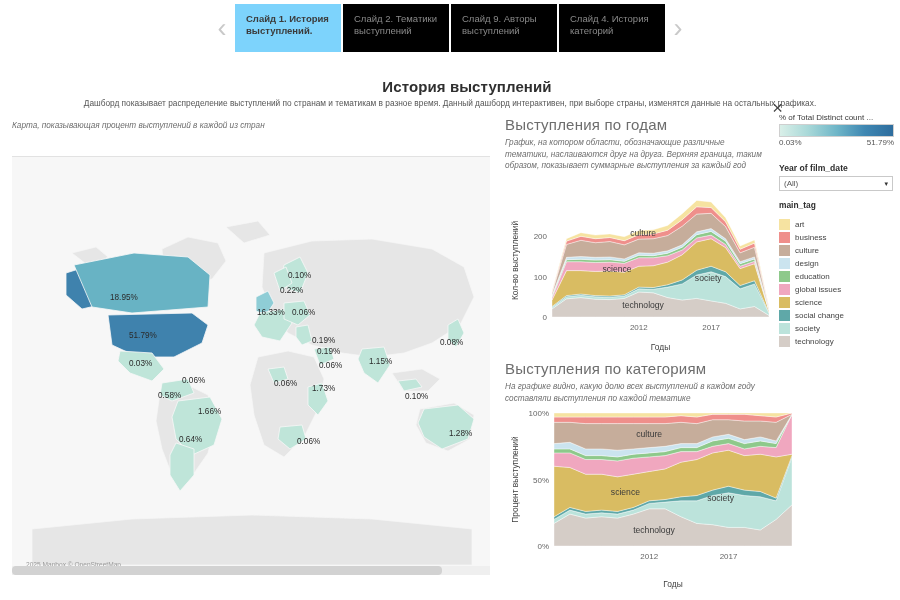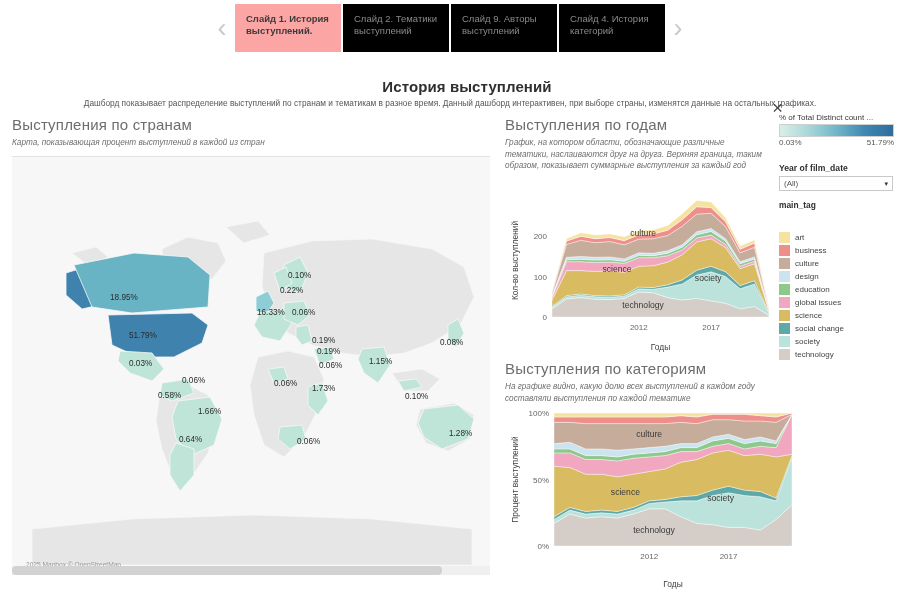--- a/index.html
+++ b/index.html
@@ -21,21 +21,21 @@
   .tab-arrow{
     width:26px; height:46px; display:flex; align-items:center; justify-content:center;
     color:#c9c9c9; font-size:27px; font-weight:300; line-height:1; user-select:none;
   }
   .tabs{ display:flex; gap:2px; }
   .tab{
     width:106px; height:48px; padding:9px 9px 0 11px;
     background:#000000; color:#8a8a8a;
     font-size:9.5px; line-height:12px;
   }
-  .tab.active{ background:#fca5a5; color:#3b3b3b; font-weight:bold; }
+  .tab.active{ background:#7dd3fc; color:#3b3b3b; font-weight:bold; }
 
   
   .dash-title{
     position:absolute; left:0; top:78px; width:900px; text-align:center;
     font-size:15px; font-weight:bold; color:#2f2f2f; letter-spacing:.1px;padding-left:34px;
   }
   .dash-sub{
     position:absolute; left:0; top:98px; width:900px; text-align:center;
     font-size:8.3px; color:#555; font-weight:normal;
   }
@@ -97,21 +97,21 @@
   .filter-box{ position:absolute; left:779px; top:163px; width:114px; }
   .filter-box .flabel{ font-size:8.6px; color:#2f2f2f; font-weight:bold; }
   .filter-sel{
     margin-top:3px; height:15px; border:1px solid #c9c9c9; background:#fff;
     display:flex; align-items:center; justify-content:space-between;
     padding:0 4px; font-size:8px; color:#555;
   }
   .filter-sel .caret{ font-size:7px; color:#333; }
 
   .legend-tags{ position:absolute; left:779px; top:200px; width:115px; }
-  .legend-tags .ltitle{ font-size:8.4px; color:#2f2f2f; font-weight:bold; margin-bottom:21px;}
+  .legend-tags .ltitle{ font-size:8.4px; color:#2f2f2f; font-weight:bold; margin-bottom:8px;}
   .lrow{ display:flex; align-items:center; height:13px; }
   .lsw{ width:11px; height:11px; margin-right:5px; flex:none; }
   .lname{ font-size:8px; color:#444; }
 
   .cats-head{ position:absolute; left:505px; top:360px; width:290px; }
   .cats-head .panel-desc{ margin-top:4px; }
 
   
   .chart1{ position:absolute; left:508px; top:198px; width:265px; height:155px; }
   .chart2{ position:absolute; left:508px; top:405px; width:288px; height:185px; }
@@ -130,21 +130,20 @@
     <div class="tab"><span>Слайд 9. Авторы выступлений</span></div>
     <div class="tab"><span>Слайд 4. История категорий</span></div>
   </div>
   <div class="tab-arrow">›</div>
 </div>
 
 <div class="dash-title">История выступлений</div>
 <div class="dash-sub">Дашборд показывает распределение выступлений по странам и тематикам в разное время. Данный дашборд интерактивен, при выборе страны, изменятся данные на остальных графиках.</div>
 
 <div class="map-head">
-  <div class="panel-title">Выступления по странам</div>
   <div class="panel-desc">Карта, показывающая процент выступлений в каждой из стран</div>
 </div>
 
 <div class="map-box">
   <svg class="map-svg" width="478" height="415" viewBox="0 0 478 415">
     <rect x="0" y="0" width="478" height="415" fill="#f7f7f7"></rect>
     <g fill="#e6e6e6" stroke="#f7f7f7" stroke-width="0.7">
 
       <path d="M150 92 L176 80 L206 86 L214 104 L200 122 L172 128 L152 116 Z"></path>
 

